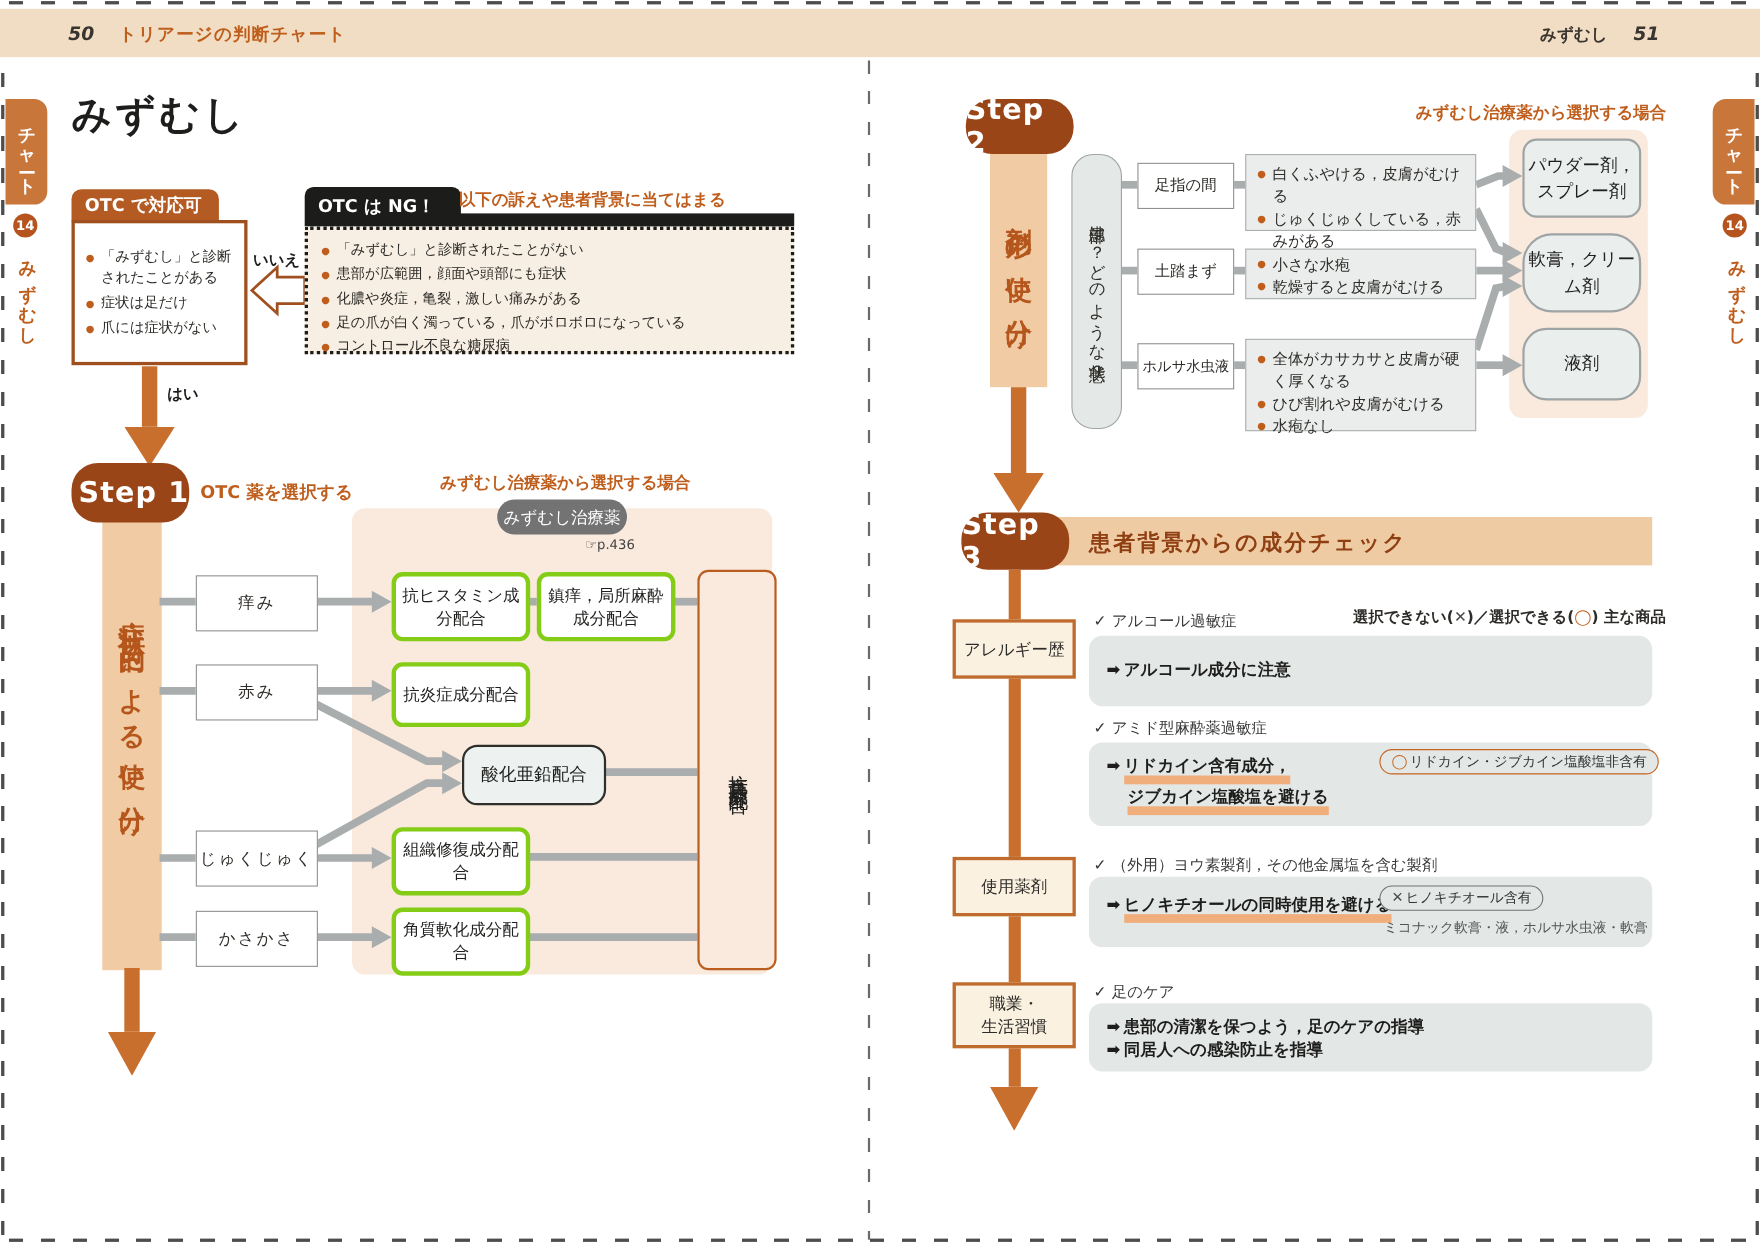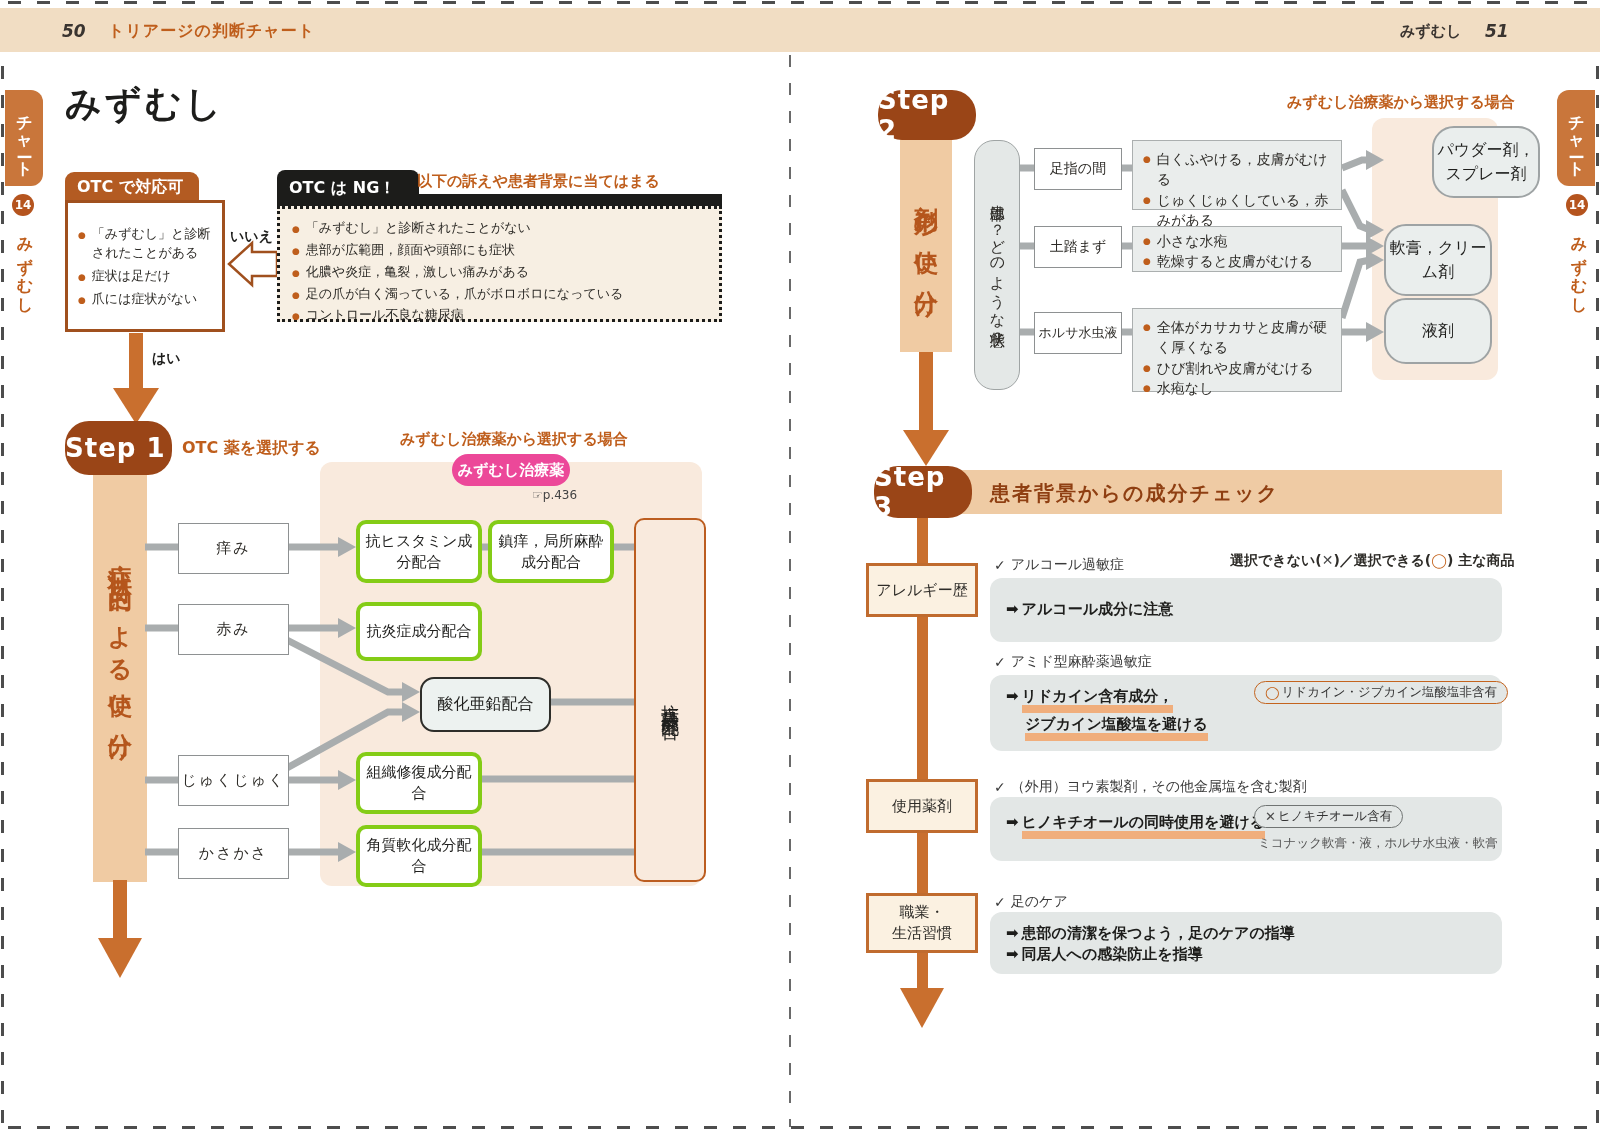--- a/index.html
+++ b/index.html
@@ -36,25 +36,25 @@
     display:flex;align-items:center;padding-left:12px;}
   .ng-bar{background:#1C1C1A;}
   .ng-body{background:#F7EFE3;border:3px dotted #1C1C1A;}
   .ng-caption{color:#BF5E1C;font-size:15px;font-weight:bold;}
   .blist{display:flex;flex-direction:column;gap:4px;}
   .bitem{display:flex;align-items:flex-start;font-size:13px;line-height:1.45;color:#2e2c28;}
   .bitem .bu{color:#BF5E1C;font-size:9px;margin:4px 6px 0 0;flex:0 0 auto;}
   .yn{font-size:14px;font-weight:bold;color:#1d1d1b;}
   
   .step-pill{background:#9A4517;color:#fff;border-radius:24px;display:flex;align-items:center;
-    justify-content:flex-start;font-size:26px;font-weight:600;letter-spacing:1px;}
+    justify-content:flex-end;font-size:26px;font-weight:600;letter-spacing:1px;}
   .step-sub{color:#BF5E1C;font-size:16px;font-weight:bold;}
   .case-label{color:#BF5E1C;font-size:15px;font-weight:bold;}
-  .drug-pill{background:#ec4899;color:#fff;border-radius:16px;display:flex;align-items:center;
-    justify-content:center;font-size:15px;font-weight:bold;}
+  .drug-pill{background:#737373;color:#fff;border-radius:16px;display:flex;align-items:center;
+    justify-content:center;font-size:15px;font-weight:normal;}
   .pageref{font-size:12px;color:#444;}
   
   .vband{background:#F0CBA3;}
   .vband-text{writing-mode:vertical-rl;text-orientation:upright;color:#B5561C;font-size:24px;
     font-weight:bold;letter-spacing:6px;display:flex;align-items:center;justify-content:center;}
   .panel{background:#F9EADD;border-radius:12px;}
   
   .symptom{background:#fff;border:1.5px solid #8E9192;display:flex;align-items:center;
     justify-content:center;font-size:15px;color:#2e2c28;letter-spacing:2px;}
   .comp{background:#fff;border:4px solid #84cc16;border-radius:10px;display:flex;align-items:center;
@@ -343,24 +343,24 @@
     <div class="bitem">
         <span class="bu">●</span>
         <span>ひび割れや皮膚がむける</span>
       </div>
     <div class="bitem">
         <span class="bu">●</span>
         <span>水疱なし</span>
       </div>
   </div>
 
-  <div class="abs result" style="left:1432px;top:126px;width:104px;height:68px;">
+  <div class="abs result" style="left:1384px;top:126px;width:104px;height:68px;border-radius:13px;">
       <span>パウダー剤，スプレー剤</span>
     </div>
-  <div class="abs result" style="left:1384px;top:224px;width:104px;height:68px;">
+  <div class="abs result" style="left:1384px;top:212px;width:104px;height:68px;border-radius:27px;">
       <span>軟膏，クリーム剤</span>
     </div>
   <div class="abs result" style="left:1384px;top:298px;width:104px;height:62px;font-family:Liberation Serif, serif;">
       <span>液剤</span>
     </div>
 
   <div class="abs oshaft" style="left:919px;top:352px;width:14px;height:78px;"></div>
   <div class="abs ohead" style="left:903px;top:430px;width:46px;height:36px;"></div>
 
   <div class="abs step3-band" style="left:920px;top:470px;width:582px;height:44px;"></div>

